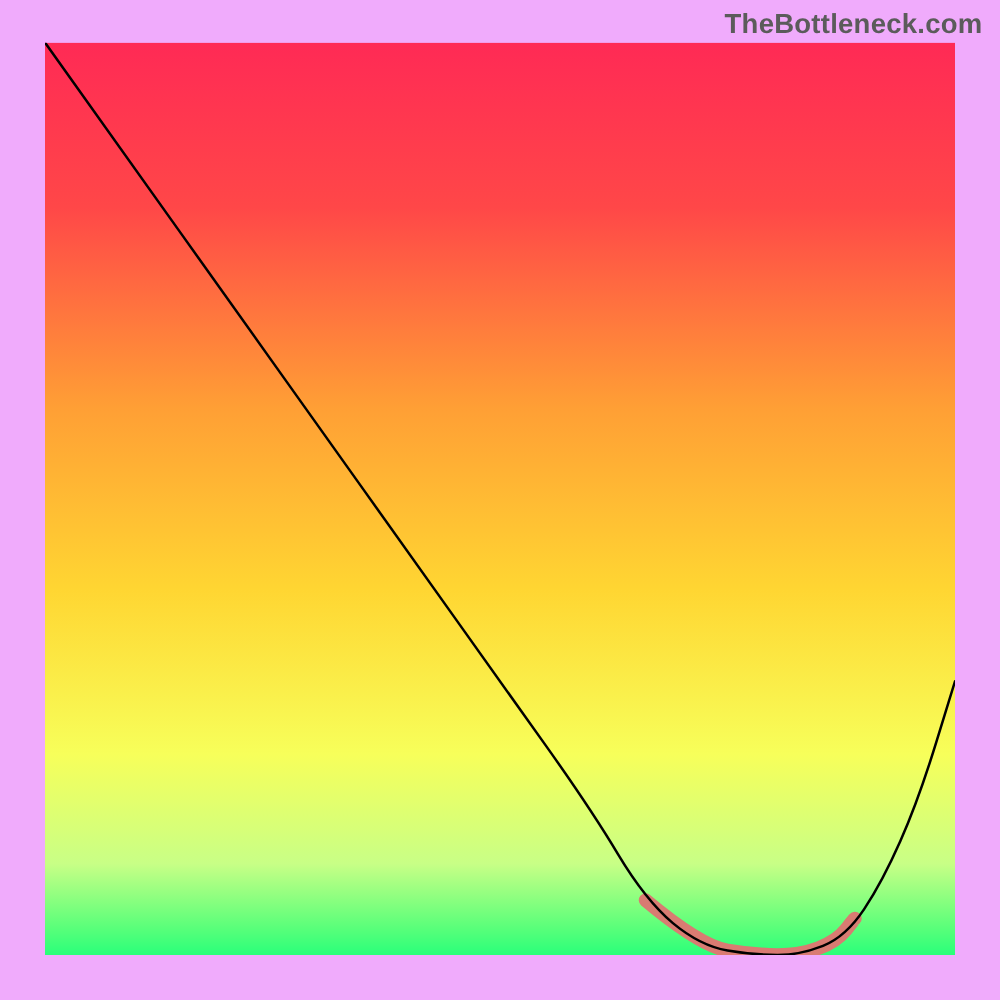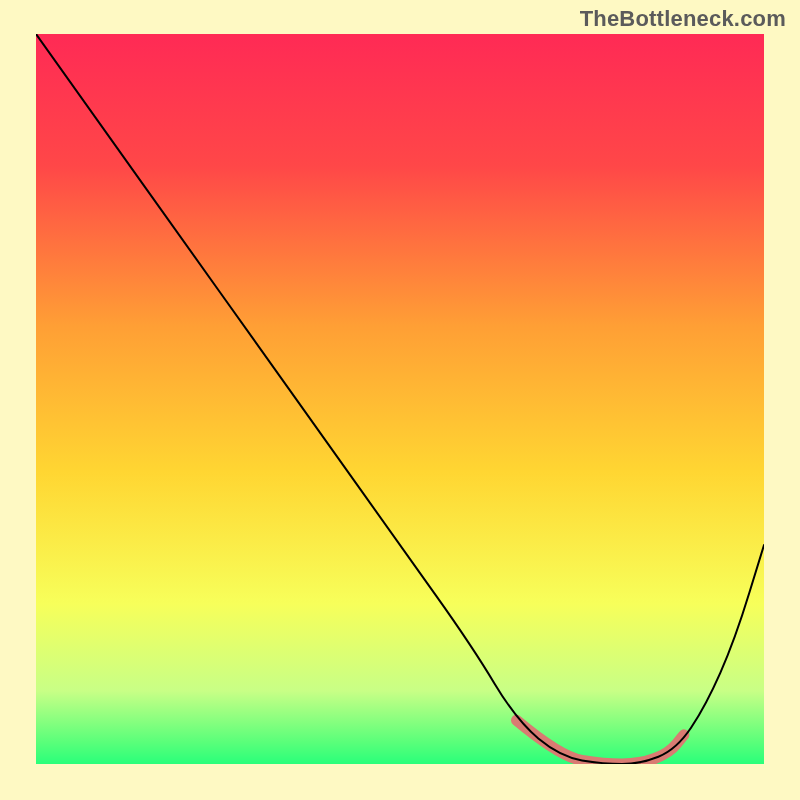--- a/index.html
+++ b/index.html
@@ -8,21 +8,21 @@
     width: 800px;
     height: 800px;
     background: #000;
     overflow: hidden;
     font-family: Arial, Helvetica, sans-serif;
   }
   .stage {
     position: relative;
     width: 800px;
     height: 800px;
-    background: #fef9c3;
+    background: #f0abfc;
   }
   .watermark {
     position: absolute;
     top: 6px;
     right: 14px;
     color: #5b5b5b;
     font-size: 22px;
     font-weight: 600;
     letter-spacing: 0.2px;
     z-index: 5;

